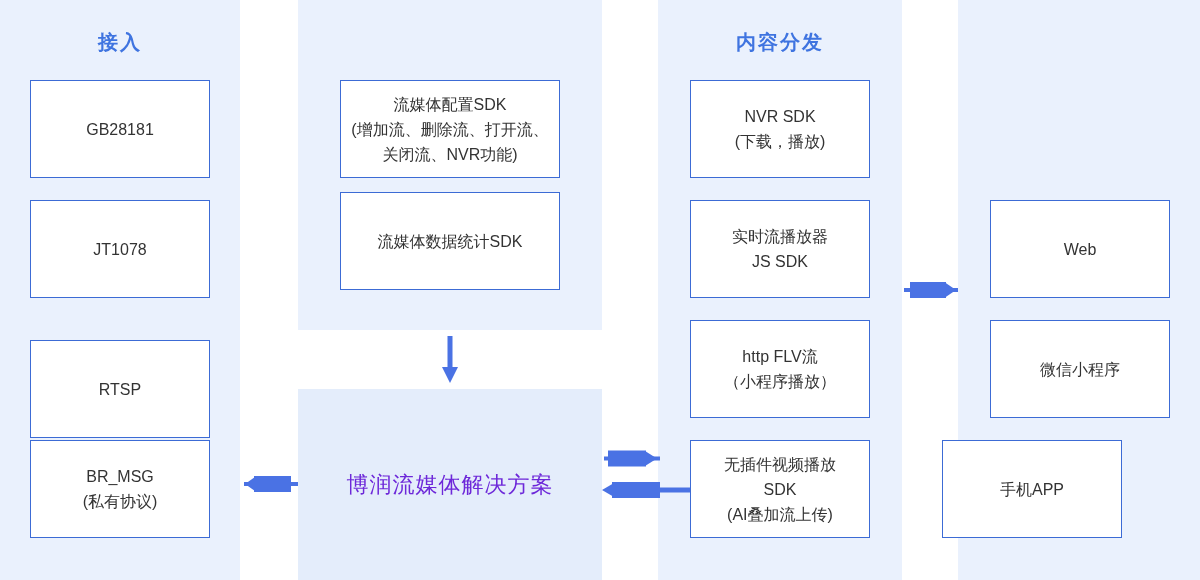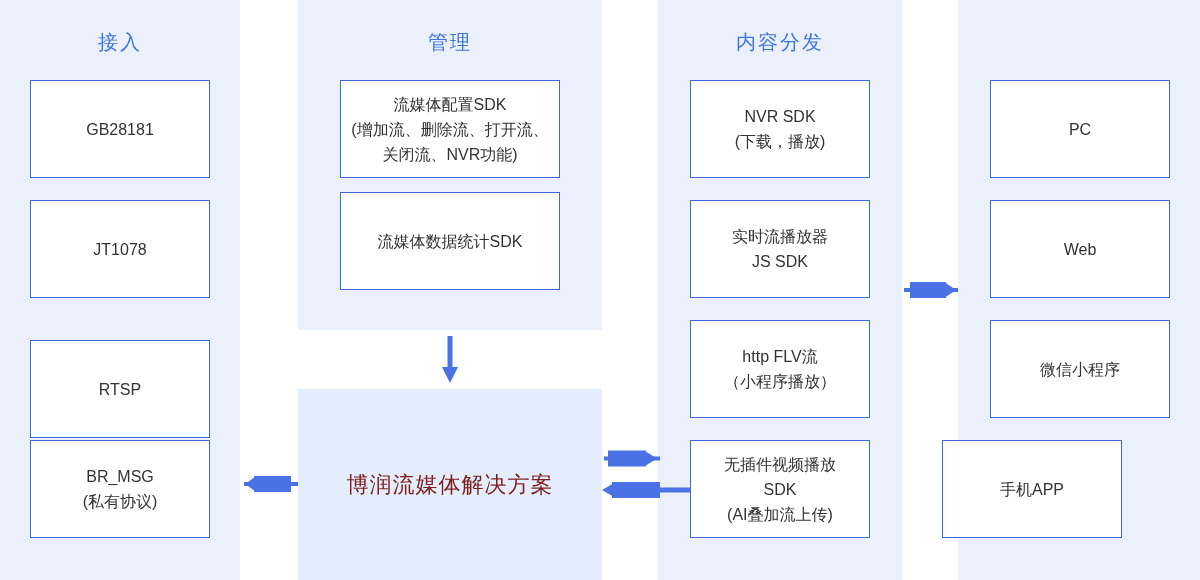--- a/index.html
+++ b/index.html
@@ -5,52 +5,51 @@
   html,body{margin:0;padding:0;background:#ffffff;}
   .stage{
     position:relative;width:1200px;height:580px;overflow:hidden;
     font-family:"Liberation Sans","DejaVu Sans",sans-serif;
     background:#ffffff;
   }
   .band{position:absolute;top:0;height:580px;background:#eaf1fd;}
   .band.short{height:330px;}
   .hdr{
     position:absolute;top:27px;height:30px;line-height:30px;
-    text-align:center;font-size:20px;font-weight:normal;color:#3f74e0;
+    text-align:center;font-size:20px;font-weight:bold;color:#3f74e0;
     letter-spacing:2px;
   }
   .box{
     position:absolute;width:180px;height:98px;box-sizing:border-box;
     background:#ffffff;border:1.5px solid #3c6bd5;
     display:flex;flex-direction:column;justify-content:center;align-items:center;
     color:#333333;font-size:16px;line-height:25px;text-align:center;
   }
   .box.wide{width:220px;}
   .solution{
     position:absolute;left:298px;top:389px;width:304px;height:191px;
     background:#e4edfb;
     display:flex;justify-content:center;align-items:center;
   }
-  .solution-label{font-size:22px;color:#7f1d1d;letter-spacing:1px;}
+  .solution-label{font-size:22px;color:#6d28d9;letter-spacing:1px;}
   .arrow{position:absolute;}
   .accent{fill:#4a72e4;}
   .ln{white-space:nowrap;}
 </style>
 </head>
 <body>
 
 <div class="stage">
 
   <div class="band" style="left:0;width:240px"></div>
   <div class="band short" style="left:298px;width:304px"></div>
   <div class="band" style="left:658px;width:244px"></div>
   <div class="band" style="left:958px;width:242px"></div>
 
   <div class="hdr" style="left:0;width:240px">接入</div>
-  <div class="hdr" style="left:298px;width:304px">管理</div>
   <div class="hdr" style="left:658px;width:244px">内容分发</div>
 
   <div class="box" style="left:30px;top:80px">
     <div class="ln">GB28181</div>
   </div>
   <div class="box" style="left:30px;top:200px">
     <div class="ln">JT1078</div>
   </div>
   <div class="box" style="left:30px;top:340px">
     <div class="ln">RTSP</div>
@@ -84,23 +83,20 @@
   <div class="box" style="left:690px;top:320px">
     <div class="ln">http FLV流</div>
     <div class="ln">（小程序播放）</div>
   </div>
   <div class="box" style="left:690px;top:440px">
     <div class="ln">无插件视频播放</div>
     <div class="ln">SDK</div>
     <div class="ln">(AI叠加流上传)</div>
   </div>
 
-  <div class="box" style="left:990px;top:80px">
-    <div class="ln">PC</div>
-  </div>
   <div class="box" style="left:990px;top:200px">
     <div class="ln">Web</div>
   </div>
   <div class="box" style="left:990px;top:320px">
     <div class="ln">微信小程序</div>
   </div>
   <div class="box" style="left:942px;top:440px">
     <div class="ln">手机APP</div>
   </div>
 

